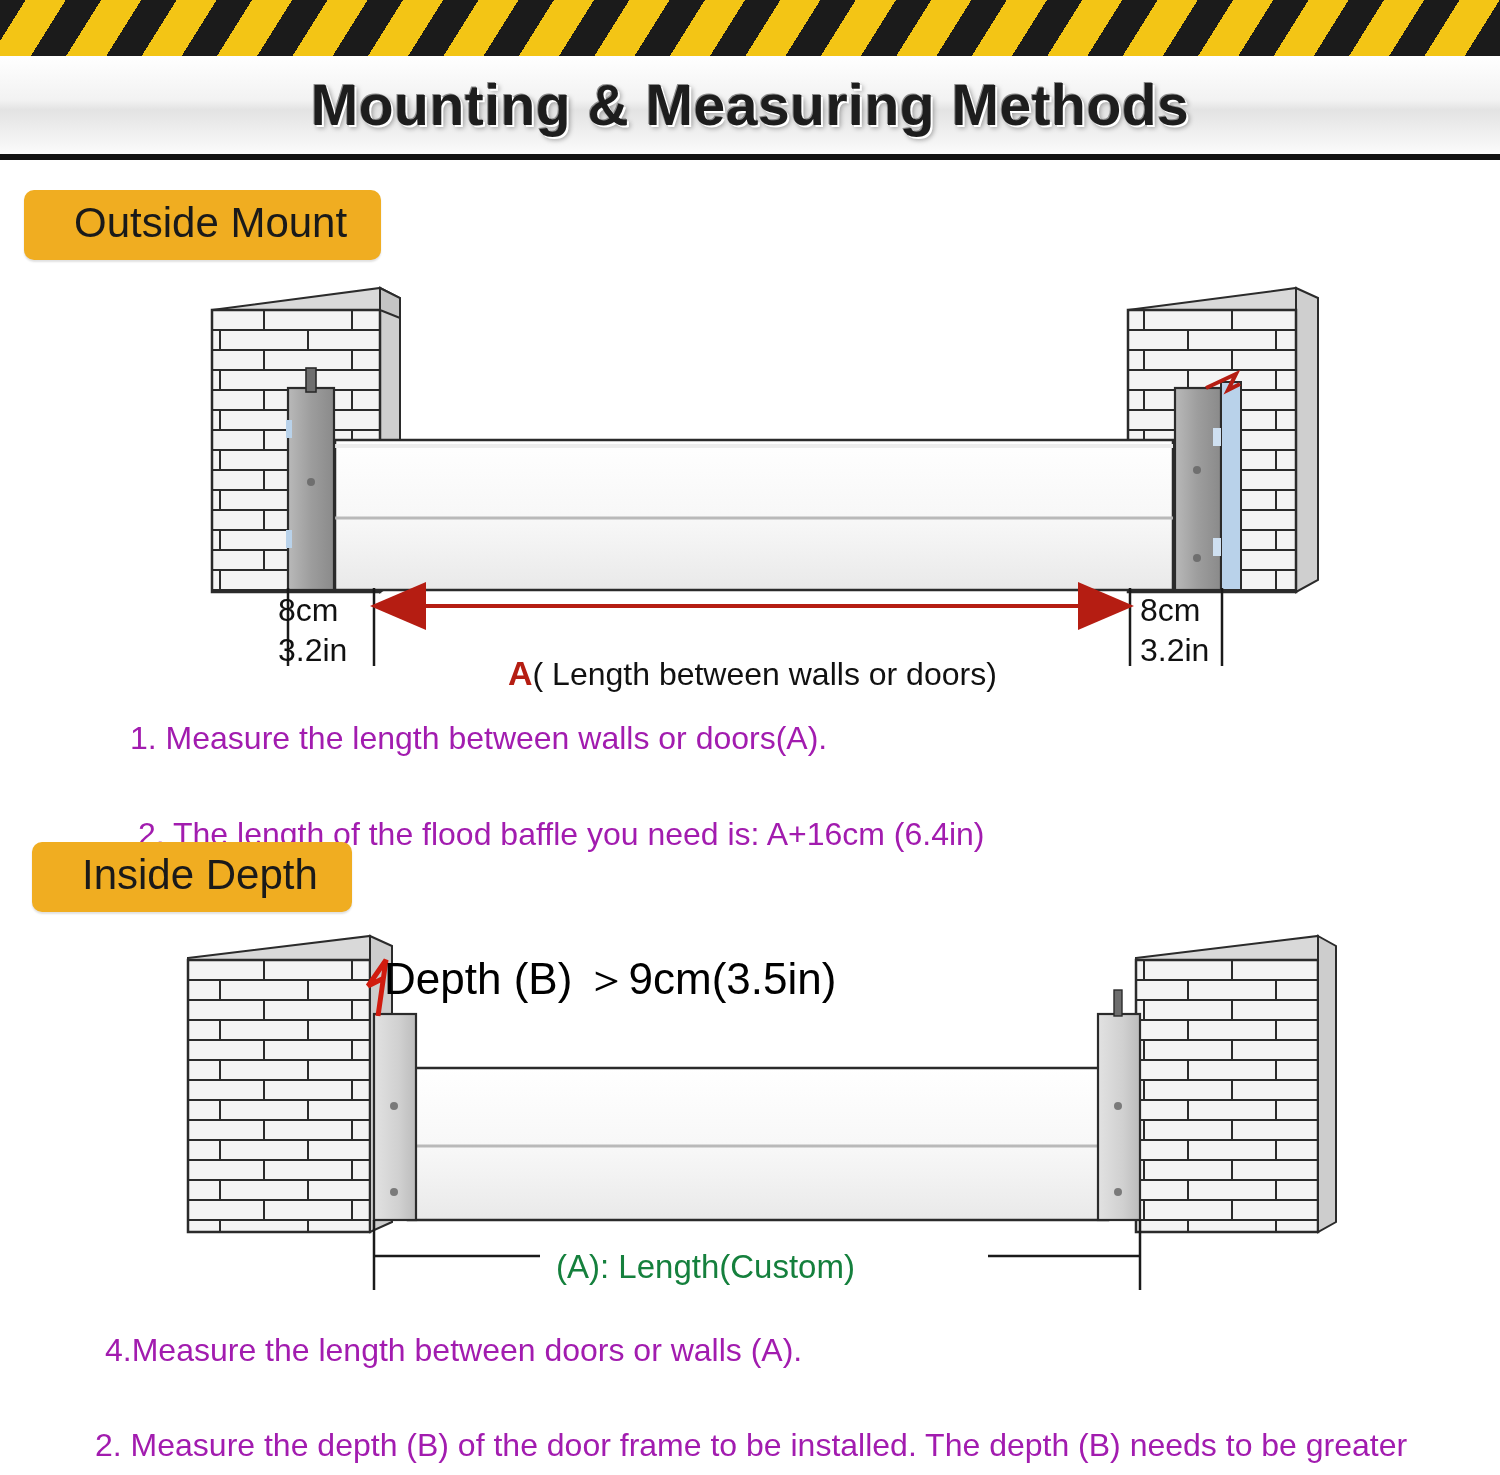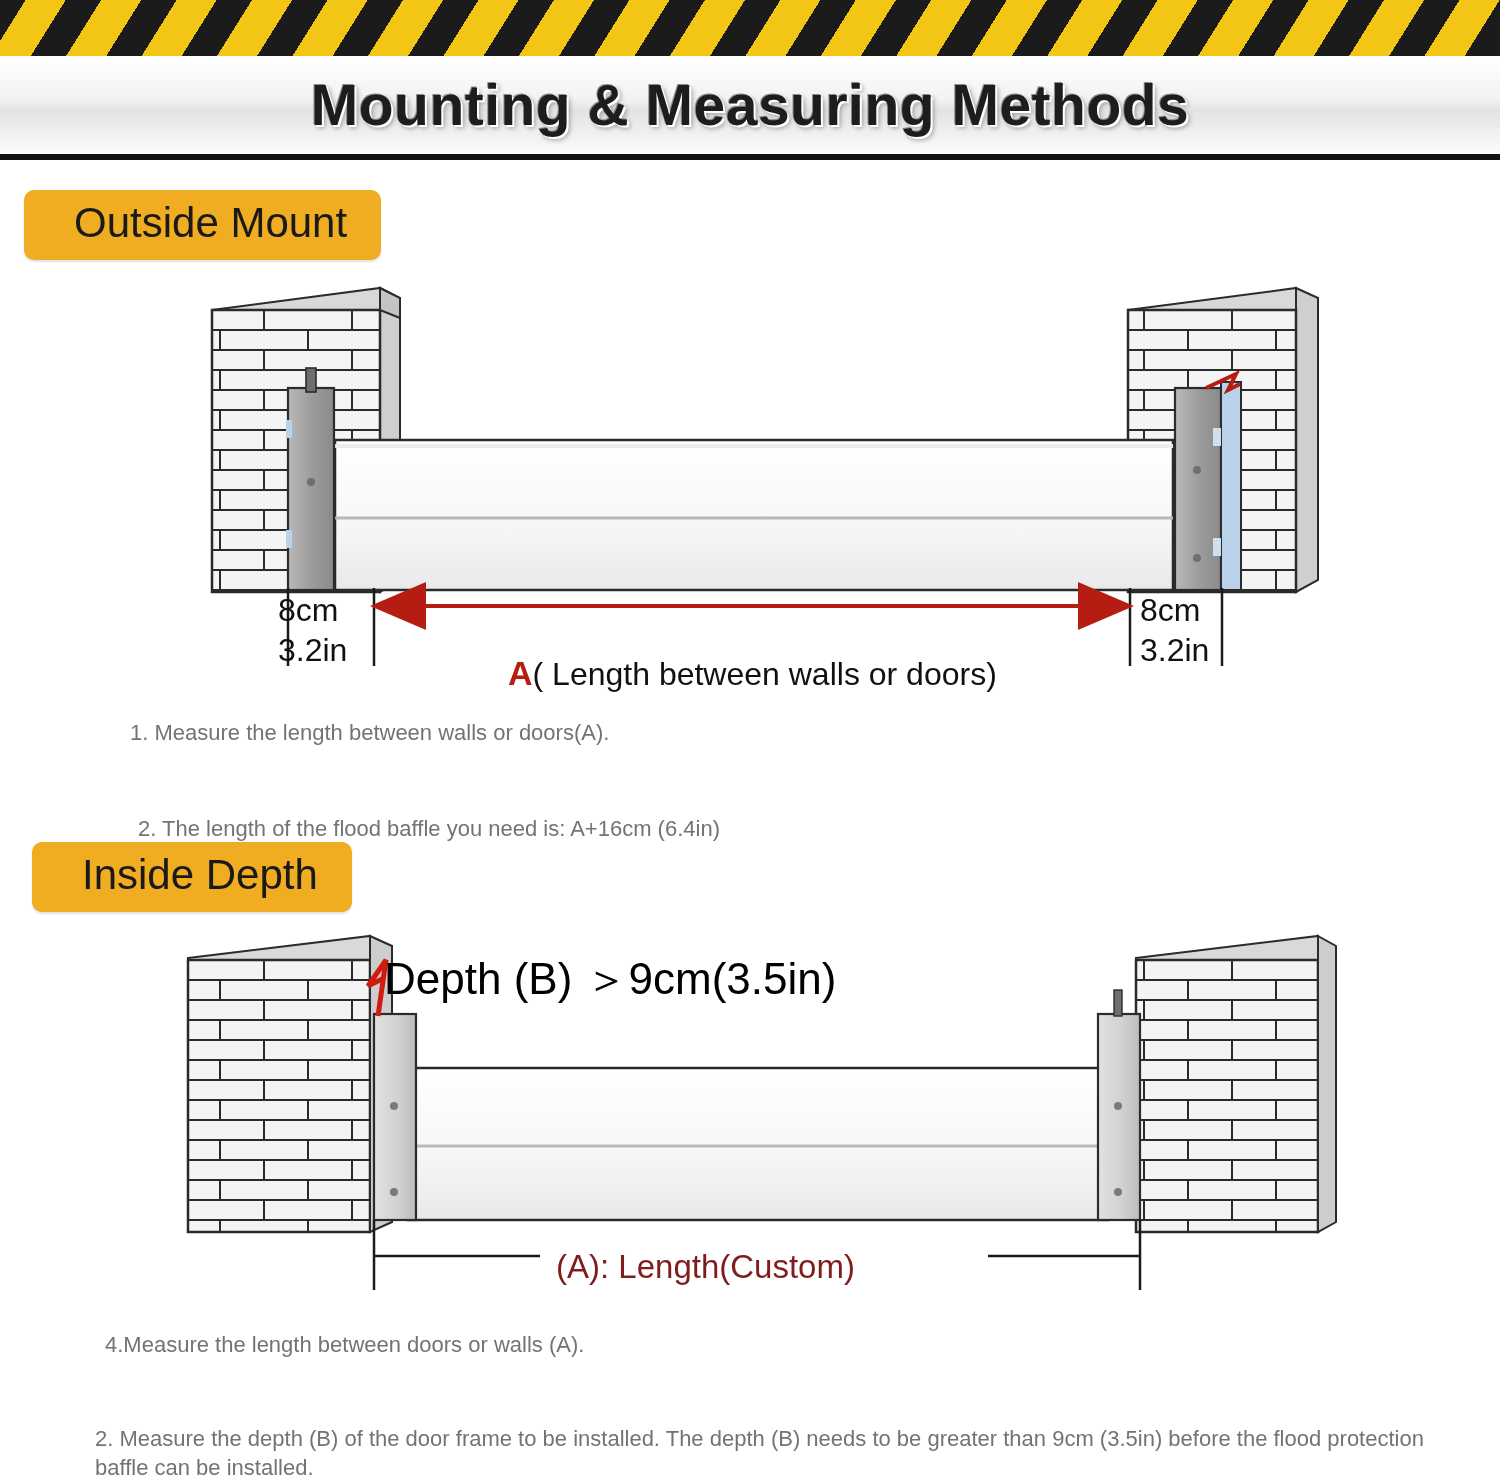--- a/index.html
+++ b/index.html
@@ -77,22 +77,22 @@
   .diagram {
     position: absolute;
     left: 0;
   }
   #diagram-outside { top: 270px; width: 1500px; height: 420px; }
   #diagram-inside  { top: 920px; width: 1500px; height: 390px; }
 
   
   .note {
     position: absolute;
-    font-size: 22px;
-    color: #737373;
+    font-size: 32px;
+    color: #a21caf;
     white-space: nowrap;
   }
   .note.wide { white-space: normal; margin-top: 36px; }
 
   #note-o1 { left: 130px; top: 720px; }
   #note-o2 { left: 138px; top: 772px; margin-top: 44px; }
   #note-i1 { left: 105px; top: 1332px; }
   #note-i2 { left: 95px;  top: 1388px; width: 1330px; line-height: 1.32; }
 
   .measure-label {
@@ -123,21 +123,21 @@
     position: absolute;
     left: 384px; top: 950px;
     font-size: 44px;
     color: #000000;
     white-space: nowrap;
   }
   #lbl-inside-length {
     position: absolute;
     left: 556px; top: 1248px;
     font-size: 33px;
-    color: #7f1d1d;
+    color: #15803d;
     white-space: nowrap;
   }
 </style>
 </head>
 <body>
 
 <div class="header-band">
   <div class="hazard-stripe"></div>
   <div class="title-plate">
     <h1>Mounting &amp; Measuring Methods</h1>

